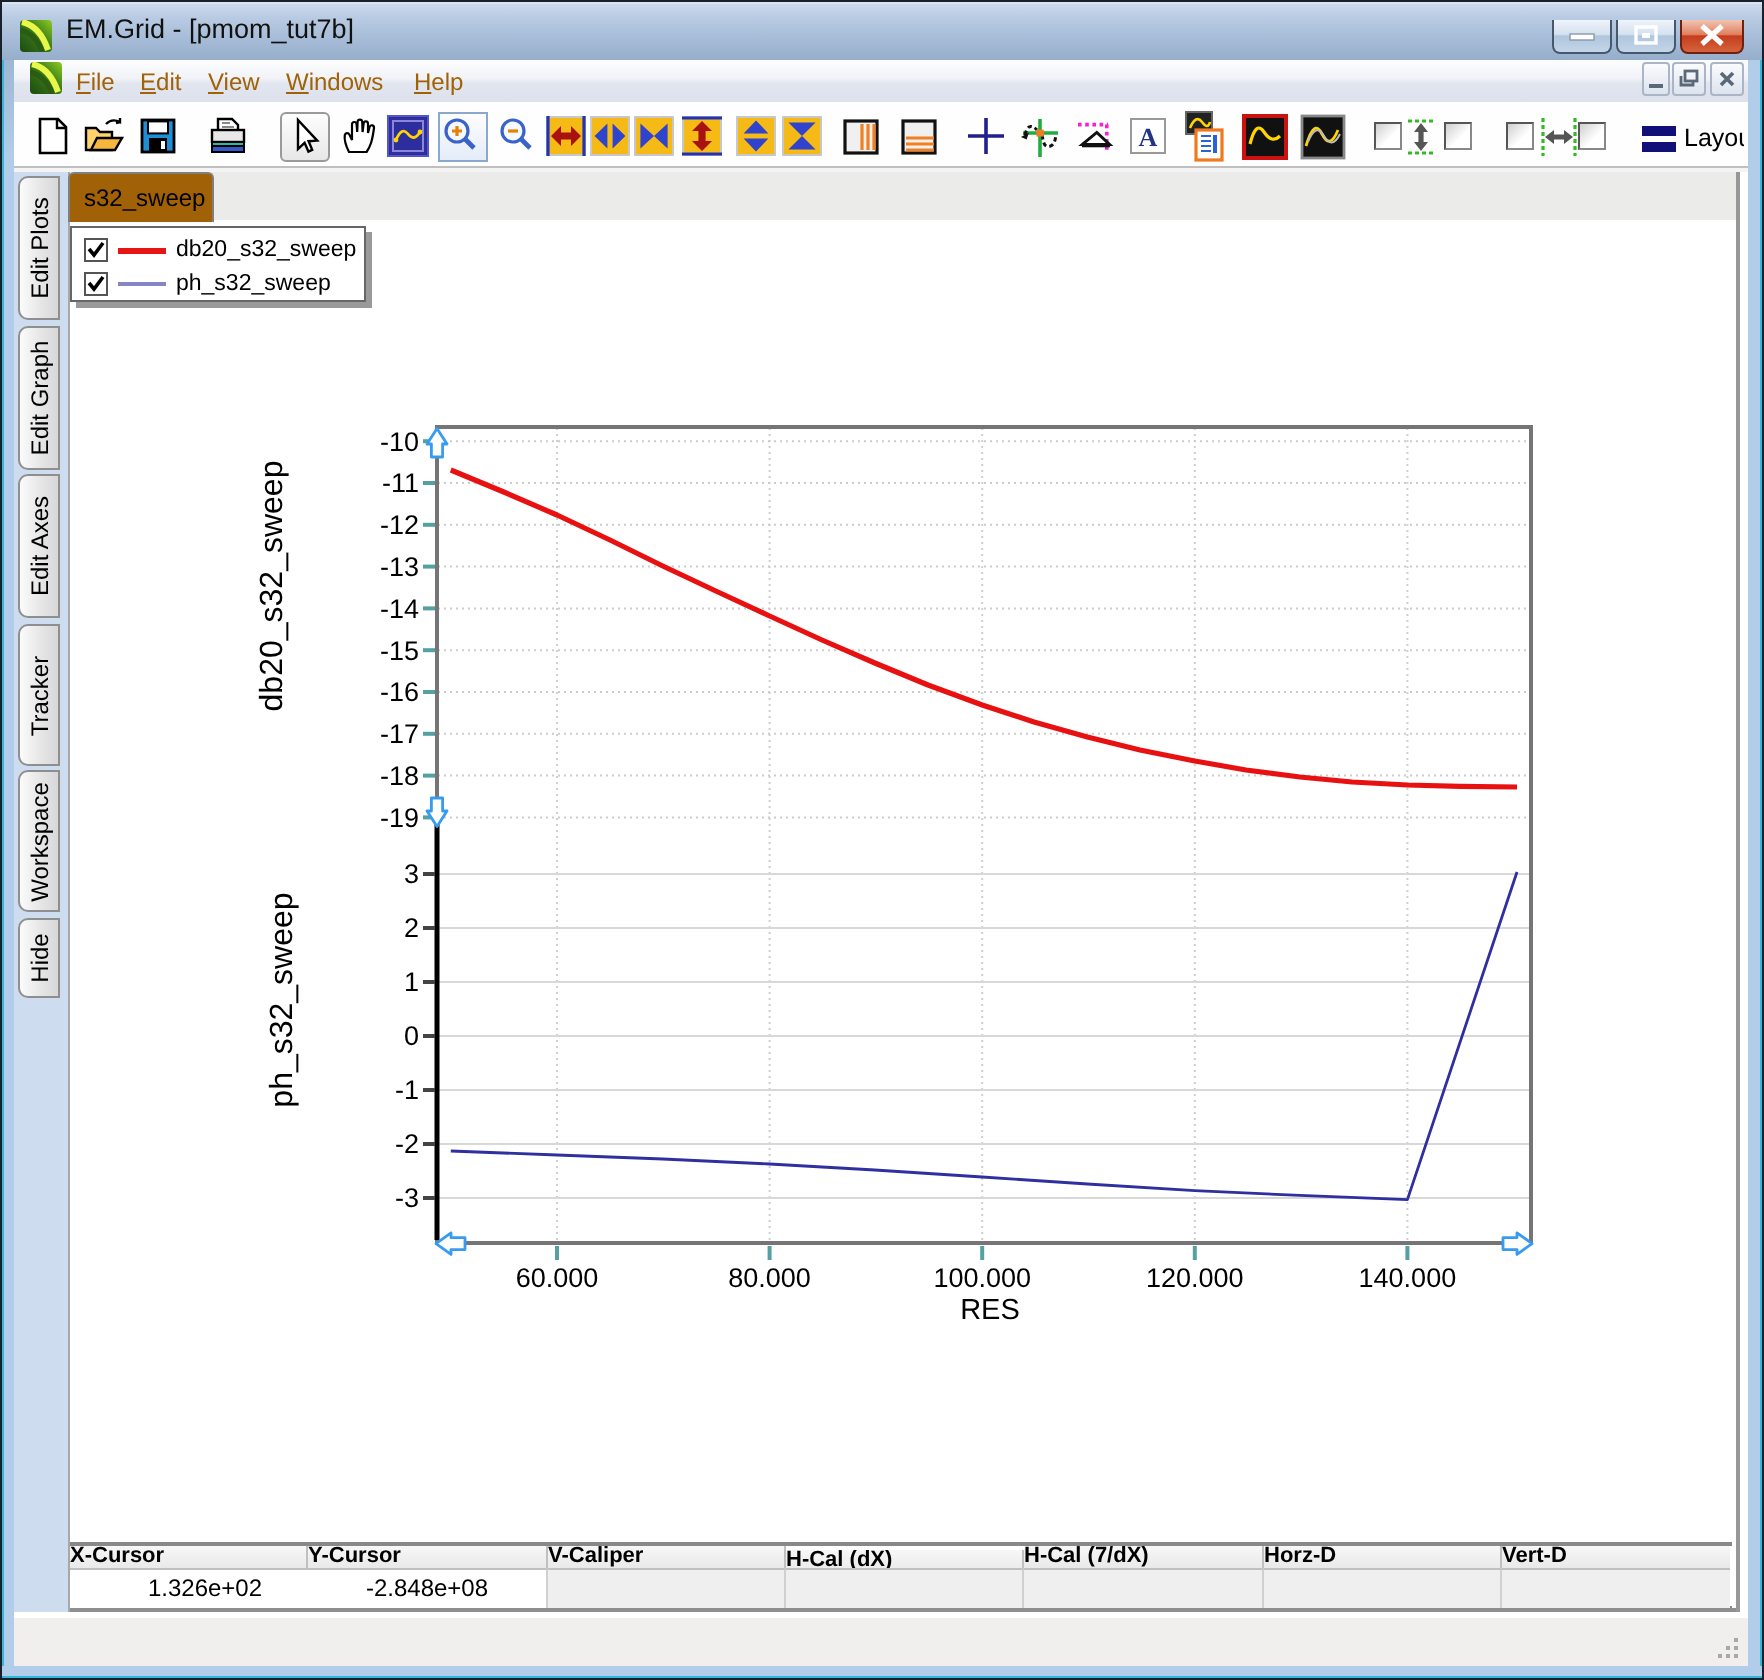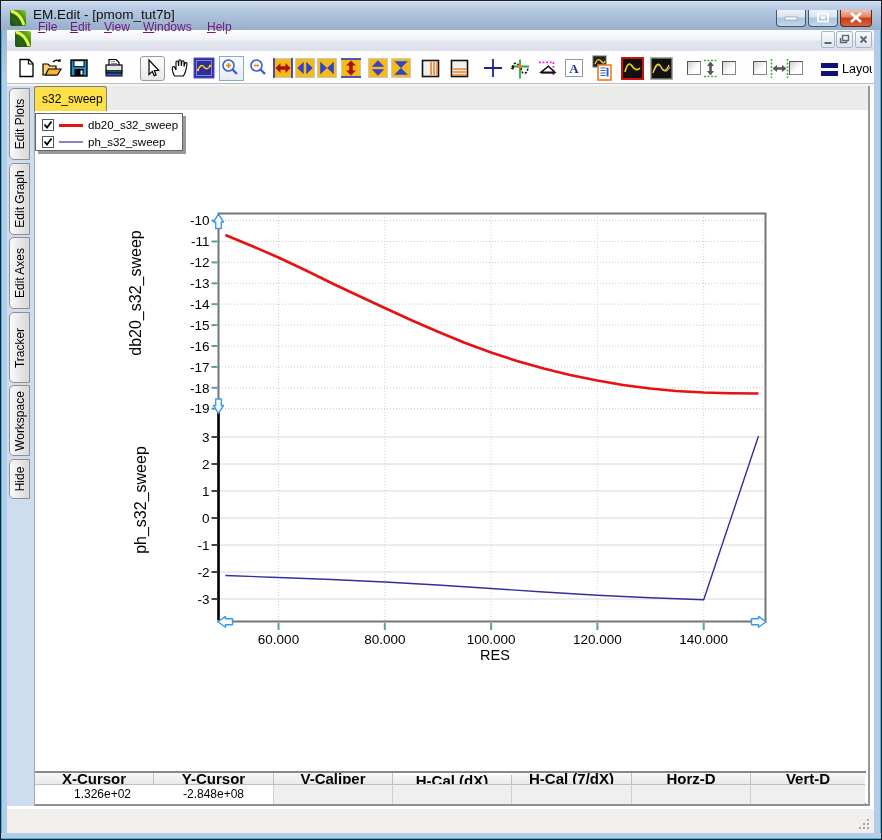--- a/index.html
+++ b/index.html
@@ -14,56 +14,56 @@
 #titletext{left:33px;top:7px;font-size:13.5px;color:#111;}
 
 .capbtn{top:10px;height:17px;border-radius:0 0 4px 4px;box-sizing:border-box;
   border:1px solid #45586e;border-top:none;}
 #btnmin{left:776px;width:30px;background:linear-gradient(180deg,#eef4fa 0%,#d4e1ef 45%,#b0c6dd 50%,#c3d5e8 100%);}
 #btnmax{left:808px;width:30px;background:linear-gradient(180deg,#eef4fa 0%,#d4e1ef 45%,#b0c6dd 50%,#c3d5e8 100%);}
 #btnclose{left:840px;width:32px;background:linear-gradient(180deg,#f2c4b4 0%,#e08160 45%,#c53d1c 50%,#d4643d 100%);border-color:#6e2012;}
 
 #menubar{left:7px;top:30px;width:867px;height:21px;
   background:linear-gradient(180deg,#fcfdfe 0%,#f0f2f7 45%,#e2e6ef 55%,#dde1ec 100%);}
-.menuitem{top:20px;font-size:12px;color:#701a75;}
+.menuitem{top:34px;font-size:12px;color:#a16207;}
 .menuitem u{text-decoration:underline;}
 .mdibtn{width:17px;height:17px;box-sizing:border-box;border:1px solid #aab6c6;
   background:linear-gradient(180deg,#fafbfd,#dde4ee);border-radius:2px;
   font-size:12px;color:#55616e;text-align:center;line-height:15px;}
 
 #toolbar{left:7px;top:51px;width:867px;height:33px;background:#fefefe;
   border-bottom:1px solid #bfbfbf;box-sizing:border-box;}
 #toolbar2{left:7px;top:84px;width:867px;height:2px;background:#f4f4f4;}
 .tchk{top:61px;width:14px;height:14px;box-sizing:border-box;border:1px solid #888;
   border-top-color:#555;border-left-color:#555;background:linear-gradient(135deg,#cfcfcf,#fff 60%);}
 
 #leftstrip{left:7px;top:86px;width:28px;height:720px;background:#cddcee;}
 .vtab{left:9px;width:21px;background:linear-gradient(90deg,#fbfbfb,#e4e4e4 60%,#d8d8d8);
   border:1px solid #8f8f8f;border-radius:5px 0 0 5px;box-sizing:border-box;}
 .vtab span{position:absolute;left:50%;top:50%;transform:translate(-50%,-50%) rotate(-90deg);
   white-space:nowrap;font-size:12px;color:#000;}
 
 #client{left:34px;top:86px;width:836px;height:720px;background:#fff;
   border-left:1px solid #a8a8a8;border-right:2px solid #979797;box-sizing:border-box;}
 #tabstrip{left:35px;top:86px;width:833px;height:24px;background:#ebebe9;}
-#tab1{left:34px;top:86px;width:73px;height:25px;background:#fde047;
+#tab1{left:34px;top:86px;width:73px;height:25px;background:#a16207;
   border:1px solid #7f7f7f;border-bottom:none;border-radius:3px 3px 0 0;box-sizing:border-box;}
 #tab1 span{position:absolute;left:7px;top:5px;font-size:12px;}
 
 #legend{left:35px;top:113px;width:148px;height:38px;background:#fff;
   border:1px solid #666;box-shadow:3px 3px 0 #9a9a9a;box-sizing:border-box;}
 .lrow{left:0;width:100%;height:17px;}
 .lcheck{left:6px;top:2px;width:12px;height:12px;background:#fff;border:1px solid #555;box-sizing:border-box;}
 .lline{left:23px;top:7px;width:24px;}
 .ltext{left:52px;top:2px;font-size:11.5px;}
 
 #tblwrap{left:35px;top:771px;width:831px;height:33px;border-top:2px solid #888;
   border-bottom:1px solid #888;box-sizing:border-box;}
 .th{height:11px;background:linear-gradient(180deg,#f7f7f7,#e9e9e9);
-  border-right:1px solid #c0c0c0;font-size:15px;font-weight:bold;text-align:center;
+  border-right:1px solid #c0c0c0;font-size:11px;font-weight:bold;text-align:left;
   line-height:11px;box-sizing:border-box;}
 .td{height:20px;background:#fff;border-right:1px solid #d0d0d0;
   border-top:1px solid #c0c0c0;font-size:12px;text-align:center;line-height:19px;box-sizing:border-box;}
 .tdg{background:#efefef;}
 #clientbot{left:35px;top:804px;width:833px;height:2px;background:#8f8f8f;}
 
 #statusbar{left:7px;top:808px;width:867px;height:25px;background:#f0efed;border-top:1px solid #fff;}
 
 #bleft{left:0;top:30px;width:7px;height:803px;background:linear-gradient(180deg,#9db7d5,#b2cde9 6%,#b2cde9);
   border-left:2px solid #35b7d9;box-sizing:border-box;}
@@ -83,21 +83,21 @@
     <linearGradient id="gic" x1="0" y1="1" x2="1" y2="0">
       <stop offset="0" stop-color="#1d4a10"></stop>
         <stop offset="0.55" stop-color="#3a7a1a"></stop>
         <stop offset="1" stop-color="#8ccc20"></stop>
     </linearGradient>
   </defs>
   <rect x="0" y="0" width="16" height="16" rx="2" fill="url(#gic)"></rect>
   <path d="M1 1 Q10 3 14 15" fill="none" stroke="#e8f848" stroke-width="3"></path>
   <path d="M0 5 Q8 7 11 16" fill="none" stroke="#2a5c12" stroke-width="2.5"></path>
 </svg>
-<div id="titletext" class="abs">EM.Edit - [pmom_tut7b]</div>
+<div id="titletext" class="abs">EM.Grid - [pmom_tut7b]</div>
 <div id="btnmin" class="abs capbtn">
     <svg width="28" height="15" style="position:absolute;left:0;top:0">
       <rect x="8" y="7" width="12" height="3" fill="#fff" stroke="#8899aa" stroke-width="0.7"></rect>
     </svg>
   </div>
 <div id="btnmax" class="abs capbtn">
     <svg width="28" height="15" style="position:absolute;left:0;top:0">
       <rect x="9" y="3.5" width="10" height="8" fill="none" stroke="#fff" stroke-width="1.7"></rect>
       <rect x="12" y="6.5" width="4" height="2.5" fill="#fff"></rect>
     </svg>

